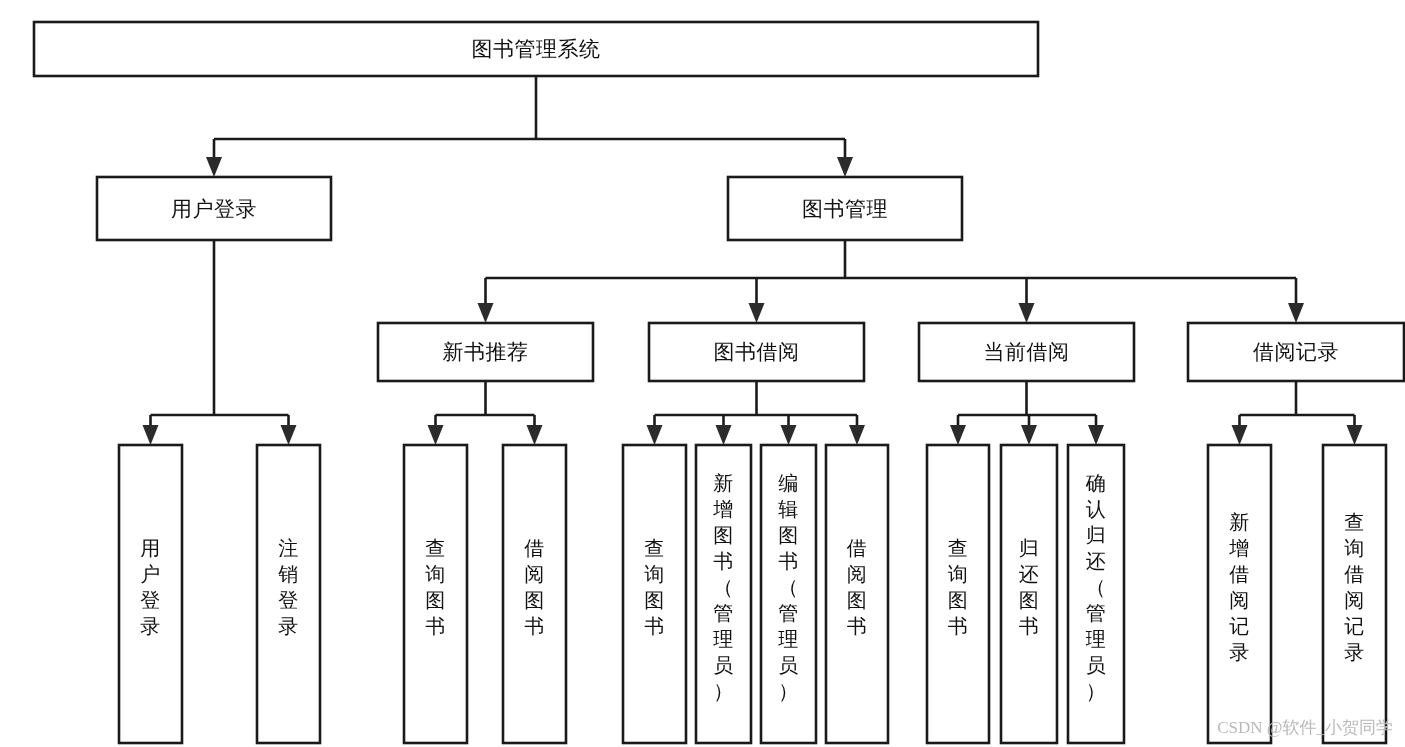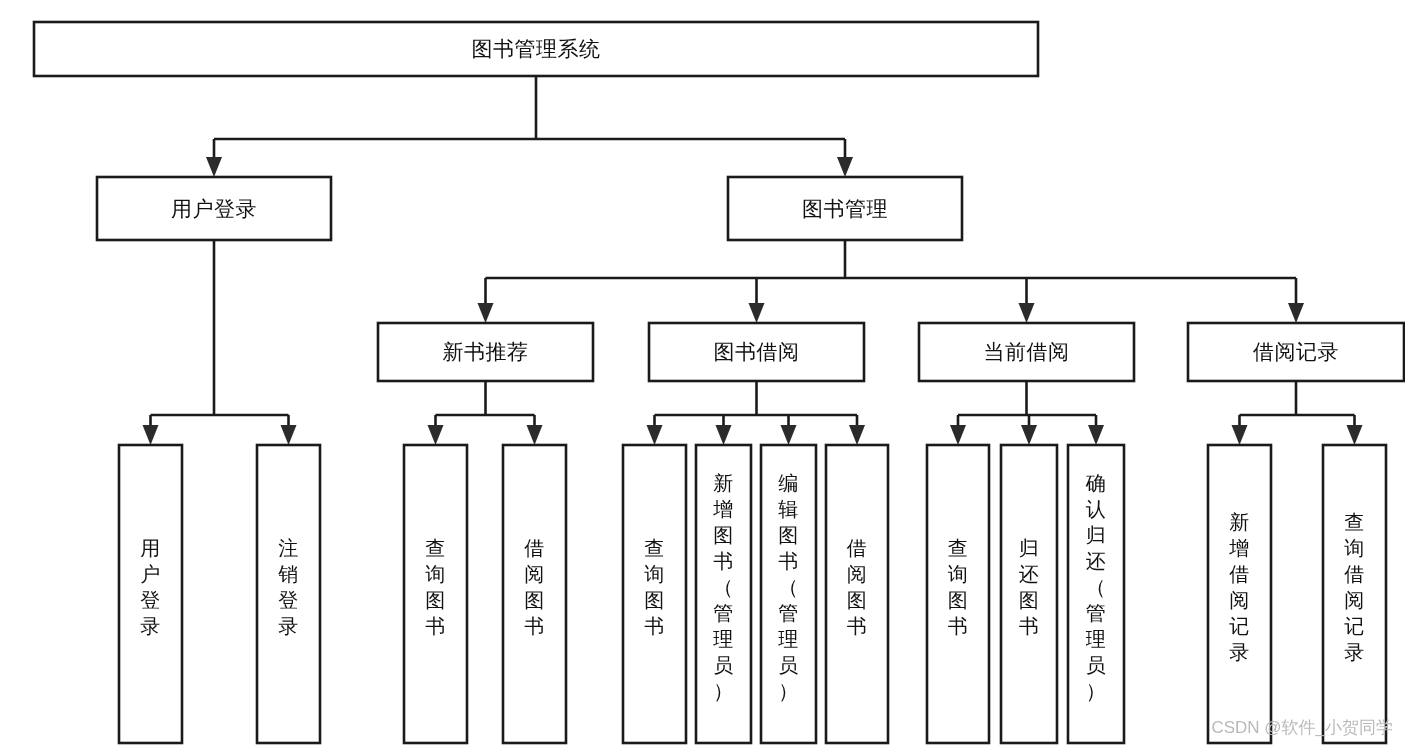--- a/index.html
+++ b/index.html
@@ -55,21 +55,21 @@
     stroke-linecap: butt;
   }
   .arrow-head {
     fill: #2b2b2b;
     stroke: none;
   }
   .watermark-text {
     position: absolute;
     right: 12px;
     bottom: 8px;
-    font-family: Liberation Sans, sans-serif;
+    font-family: Liberation Serif, serif;
     font-size: 17px;
     color: #b9b9b9;
     white-space: nowrap;
     user-select: none;
   }
 </style>
 </head>
 <body>
 
 <div id="diagram-root">

